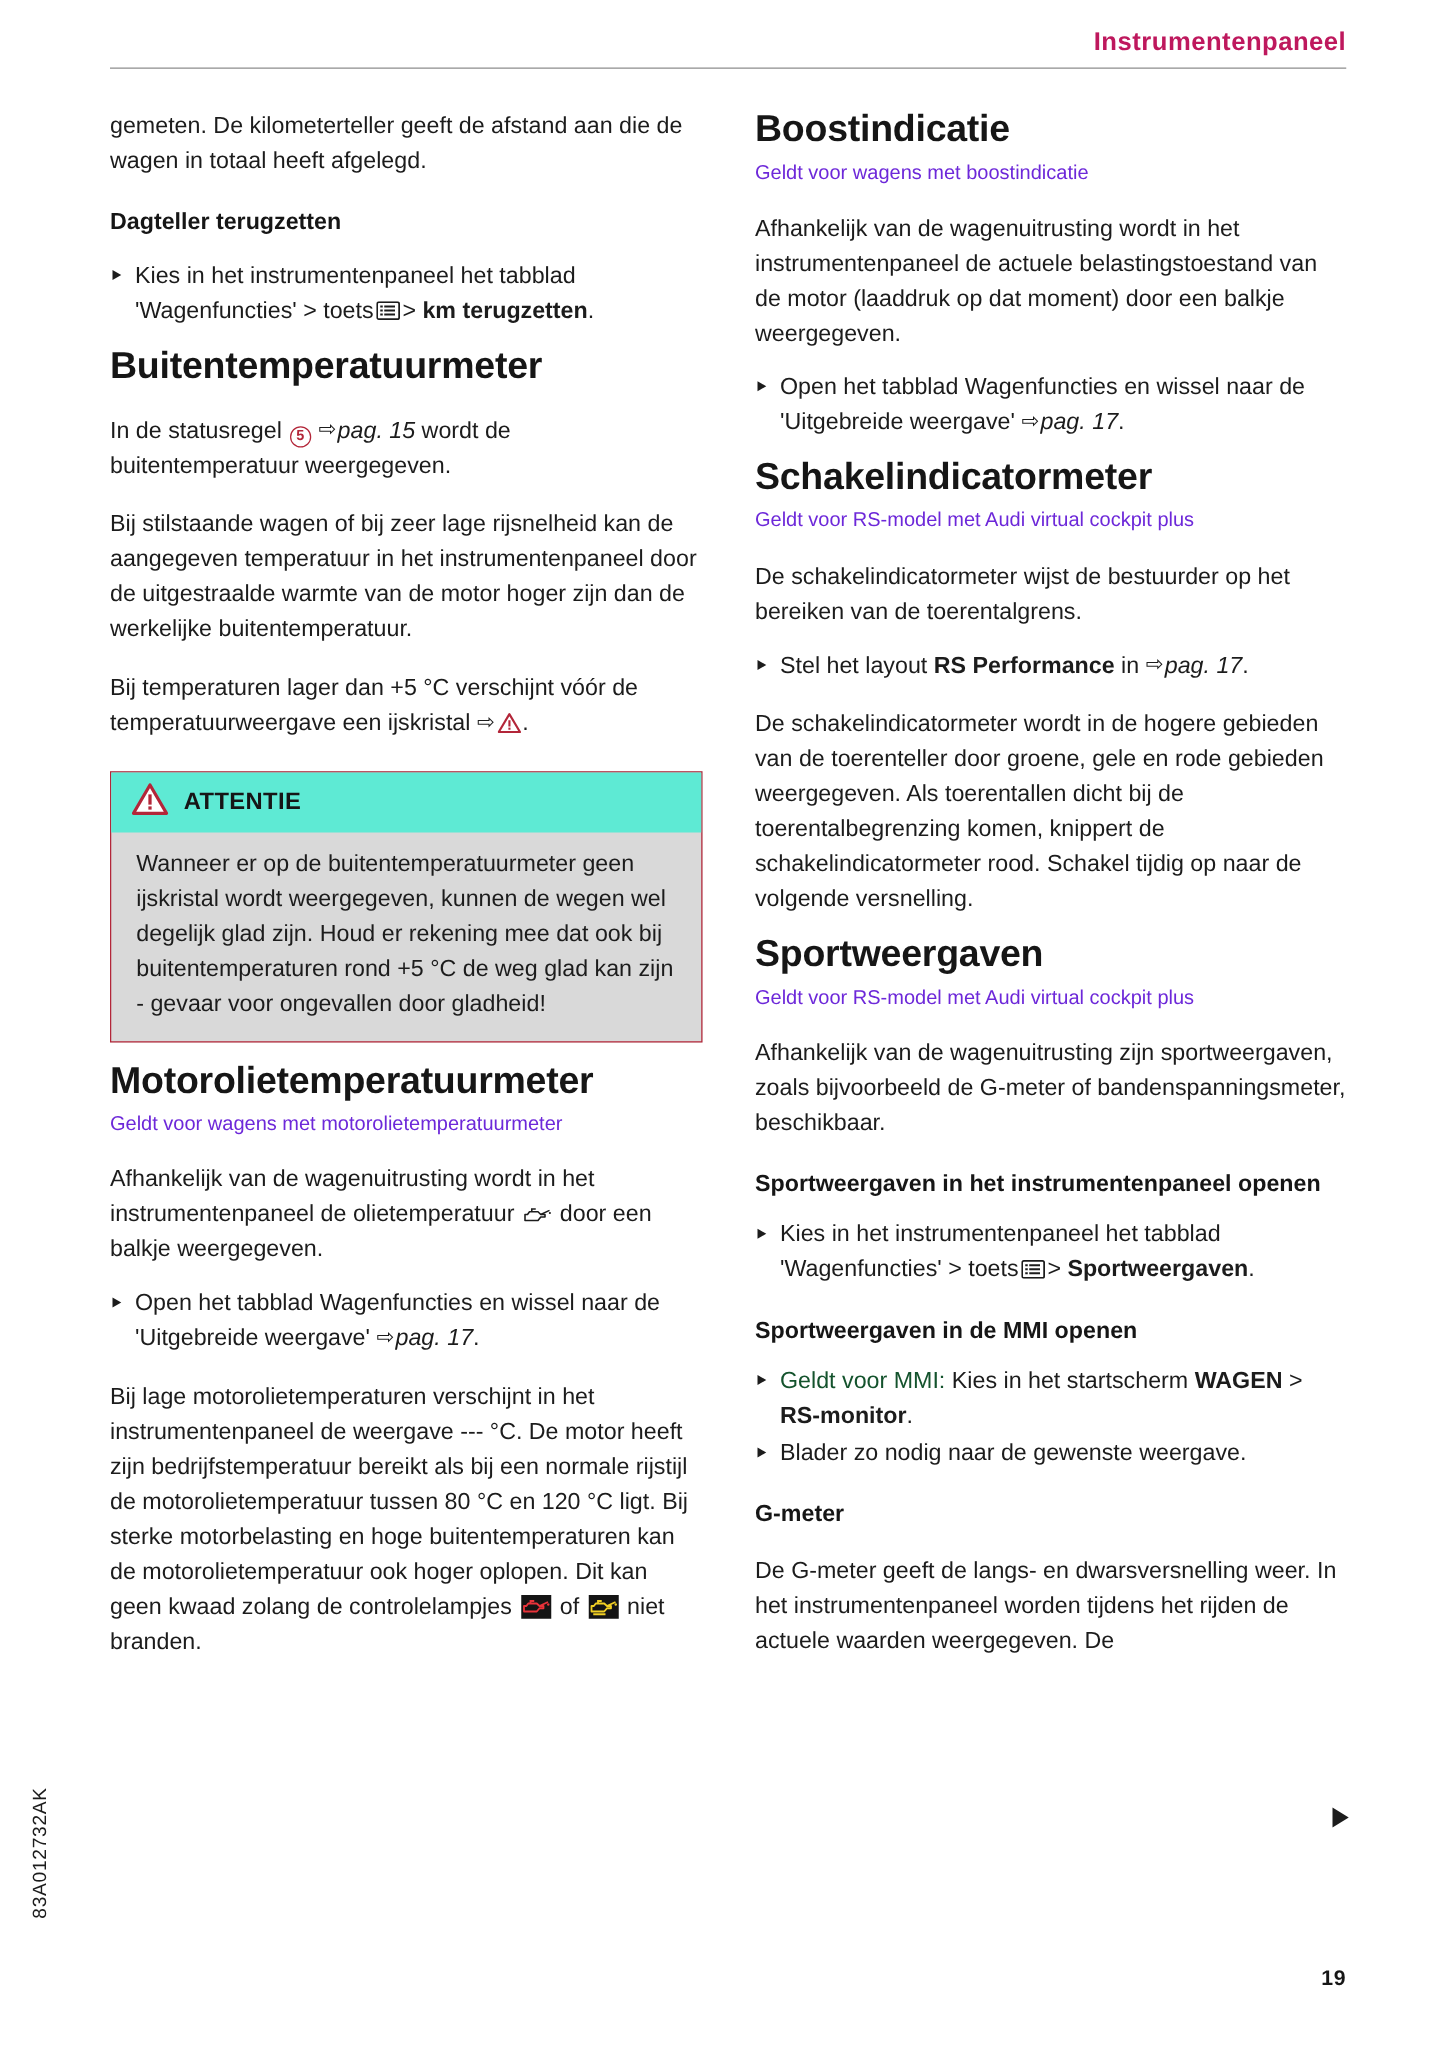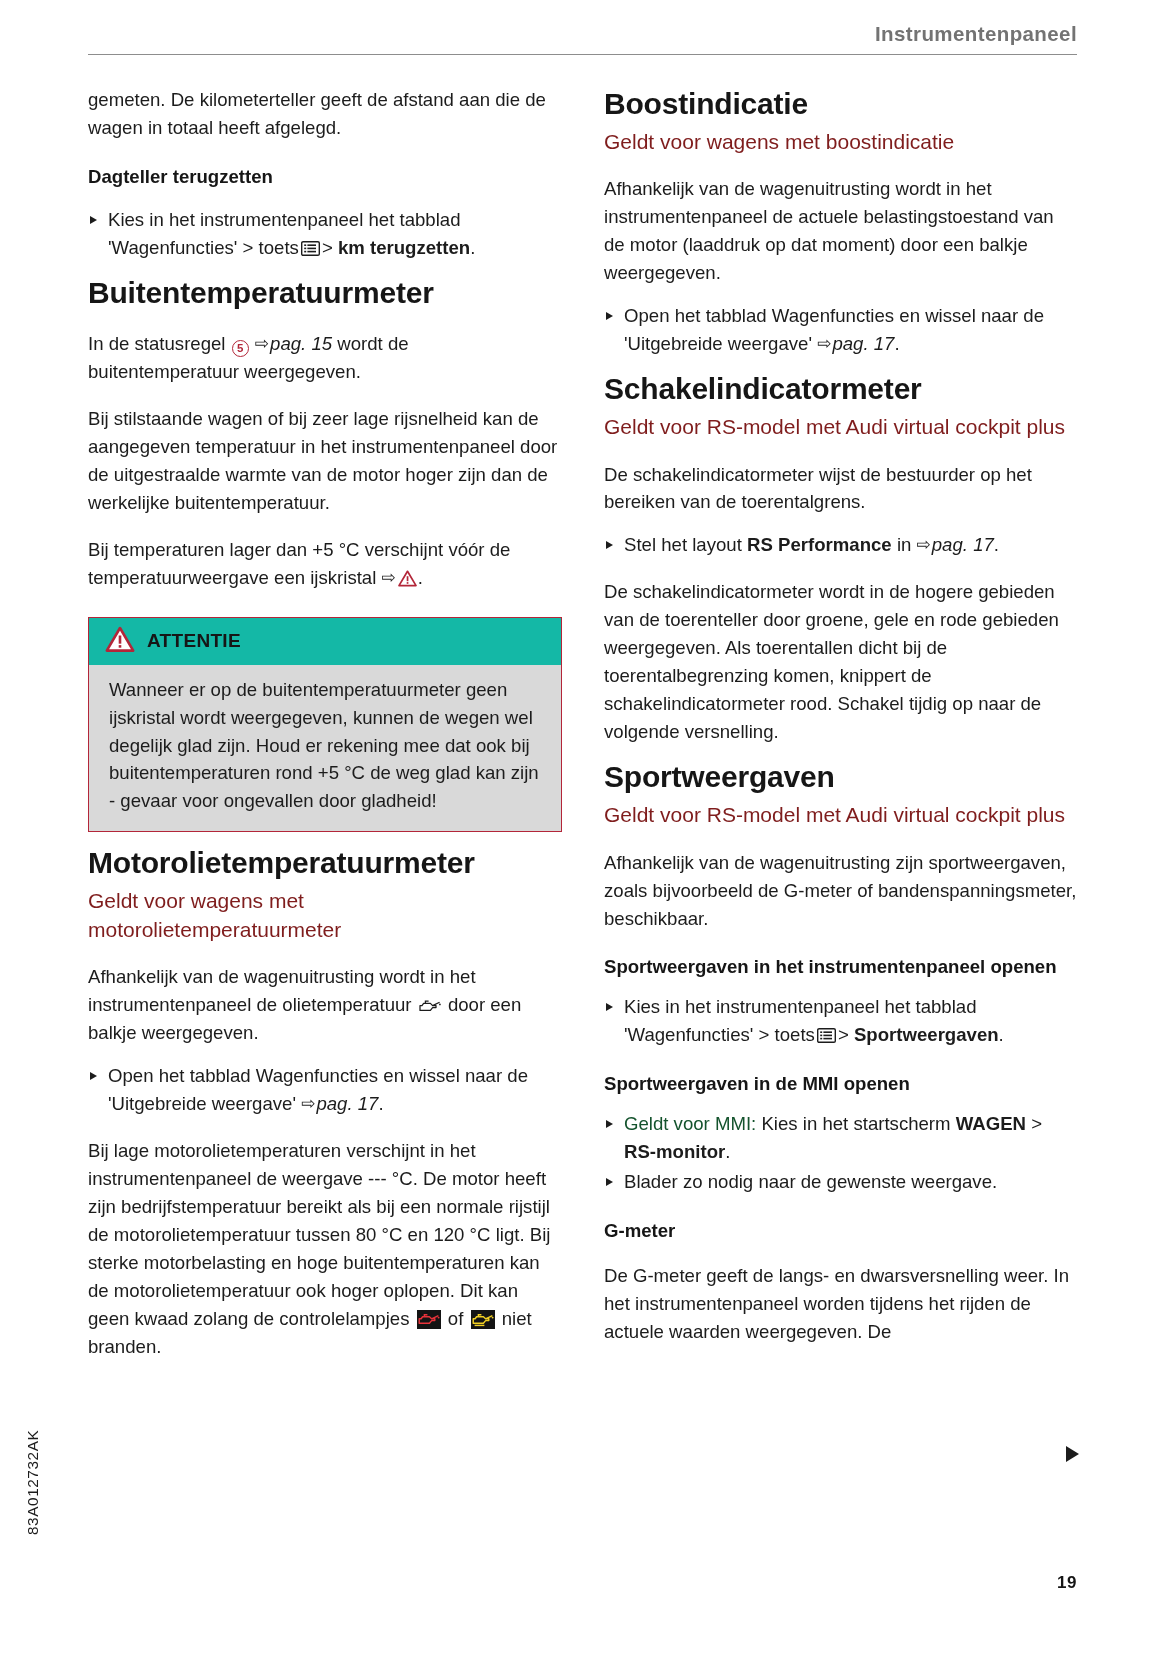--- a/index.html
+++ b/index.html
@@ -25,21 +25,21 @@
     left: 88px;
     right: 88px;
     top: 24px;
     height: 42px;
   }
   .header-title {
     text-align: right;
     font-size: 20.5px;
     font-weight: bold;
     letter-spacing: 0.4px;
-    color: #737373;
+    color: #be185d;
     line-height: 1;
     padding-bottom: 9px;
   }
   .header-rule {
     border-bottom: 1.6px solid #8d8d8d;
     width: 100%;
   }
 
   
   .columns {
@@ -59,22 +59,22 @@
     font-size: 30px;
     font-weight: bold;
     line-height: 1.20;
     letter-spacing: -0.2px;
     margin: 0;
     color: #161616;
   }
   h1.sec.gap-top { margin-top: 13px; }
 
   .subtitle {
-    font-size: 21px;
-    color: #7f1d1d;
+    font-size: 16px;
+    color: #6d28d9;
     margin: 6px 0 0 0;
     line-height: 1.35;
   }
 
   p.body {
     font-size: 18.6px;
     line-height: 1.505;
     margin: 19px 0 0 0;
     color: #1c1c1c;
   }
@@ -183,21 +183,21 @@
   .lamp svg { display: block; }
 
   
   .attbox {
     margin-top: 22px;
     border: 1.3px solid #b32639;
     background: #d9d9d9;
     width: 100%;
   }
   .attbox-head {
-    background: #14b8a6;
+    background: #5eead4;
     display: flex;
     align-items: center;
     gap: 12px;
     padding: 8px 14px 8px 16px;
   }
   .attbox-title {
     font-size: 19px;
     font-weight: bold;
     letter-spacing: 0.3px;
     color: #161616;

